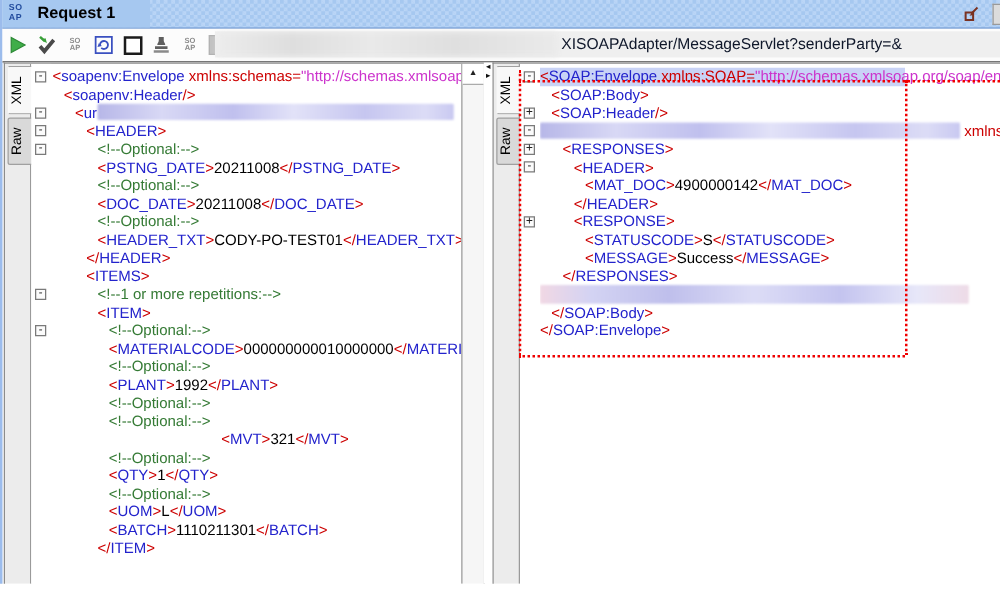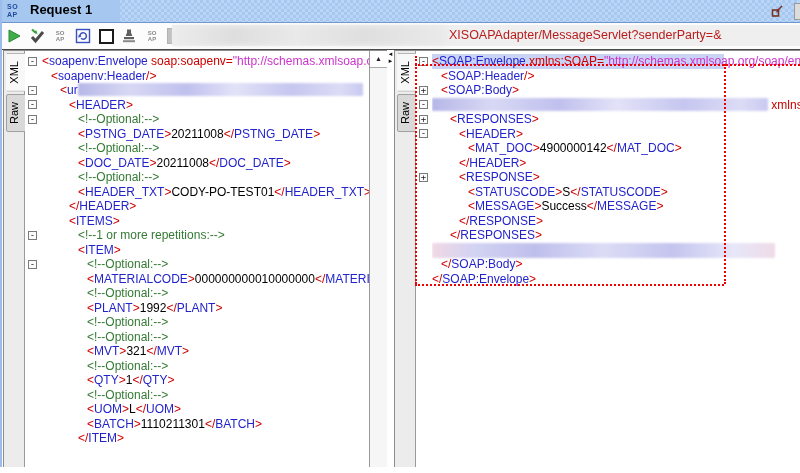--- a/index.html
+++ b/index.html
@@ -28,21 +28,21 @@
   .toolbar{position:relative;height:26px;background:#fcfcfc;border-bottom:1px solid #4a4a4a;}
   .tb-icons{position:absolute;left:4px;top:0;height:26px;display:flex;align-items:center;gap:7px;}
   .icon{width:16px;height:16px;display:flex;align-items:center;justify-content:center;}
   .soaptxt{font-size:6px;font-weight:bold;color:#8a8a8a;line-height:6px;text-align:center;}
   .sq-empty{width:11px;height:11px;background:#fff;border:2px solid #1a1a1a;}
   .sq-gray{width:14px;height:14px;background:#c2c2c2;border:1px solid #b2b2b2;}
   .endpoint{position:absolute;left:170px;right:0;top:2px;height:21px;background:#efefef;}
   .ep-blur{position:absolute;left:2px;top:1px;width:272px;height:19px;border-radius:2px;
     background:linear-gradient(90deg,#ececec,#dedede 22%,#e9e9e9 45%,#dfdfdf 70%,#eaeaea 100%);
     filter:blur(2px);}
-  .ep-text{position:absolute;left:277px;top:3px;font-size:12.5px;color:#b91c1c;white-space:pre;}
+  .ep-text{position:absolute;left:277px;top:3px;font-size:12.5px;color:#0f172a;white-space:pre;}
 
   
   .panels{position:absolute;top:49px;left:0;right:0;bottom:0;}
   .editor{position:absolute;top:1px;bottom:0;background:#fff;border:1px solid #8c8c8c;
           border-bottom:none;overflow:hidden;}
   .ed-left{left:1px;width:383px;}
   .ed-right{left:392px;right:0;border-right:none;}
   .tabstrip{position:absolute;left:0;top:0;bottom:0;width:20px;background:#ececec;
             border-right:1px solid #9a9a9a;}
   .vtab{writing-mode:vertical-rl;transform:rotate(180deg);font-size:11px;color:#000;
@@ -159,41 +159,41 @@
       </div>
       <div class="foldmargin" id="req-margin">
           <div class="foldbox" style="top: 5.5px;">-</div>
           <div class="foldbox" style="top: 34.5px;">-</div>
           <div class="foldbox" style="top: 49px;">-</div>
           <div class="foldbox" style="top: 63.5px;">-</div>
           <div class="foldbox" style="top: 179.5px;">-</div>
           <div class="foldbox" style="top: 208.5px;">-</div>
         </div>
       <div class="content" id="req-code">
-          <div class="xline" style="padding-left: 0px;"><span class="tk-b">&lt;</span><span class="tk-n">soapenv:Envelope</span><span class="tk-a"> soap:soapenv=</span><span class="tk-v">"http://schemas.xmlsoap.org/soap/envelope/"</span></div>
+          <div class="xline" style="padding-left: 0px;"><span class="tk-b">&lt;</span><span class="tk-n">soapenv:Envelope</span><span class="tk-a"> xmlns:schemas=</span><span class="tk-v">"http://schemas.xmlsoap.org/soap/envelope/"</span></div>
           <div class="xline" style="padding-left: 9px;"><span class="tk-b">&lt;</span><span class="tk-n">soapenv:Header</span><span class="tk-b">/&gt;</span></div>
           <div class="xline" style="padding-left: 18px;"><span class="tk-b">&lt;</span><span class="tk-n">ur</span><span class="blur" style="width: 285px;"></span></div>
           <div class="xline" style="padding-left: 27px;"><span class="tk-b">&lt;</span><span class="tk-n">HEADER</span><span class="tk-b">&gt;</span></div>
           <div class="xline" style="padding-left: 36px;"><span class="tk-c">&lt;!--Optional:--&gt;</span></div>
           <div class="xline" style="padding-left: 36px;"><span class="tk-b">&lt;</span><span class="tk-n">PSTNG_DATE</span><span class="tk-b">&gt;</span><span class="tk-t">20211008</span><span class="tk-b">&lt;/</span><span class="tk-n">PSTNG_DATE</span><span class="tk-b">&gt;</span></div>
           <div class="xline" style="padding-left: 36px;"><span class="tk-c">&lt;!--Optional:--&gt;</span></div>
           <div class="xline" style="padding-left: 36px;"><span class="tk-b">&lt;</span><span class="tk-n">DOC_DATE</span><span class="tk-b">&gt;</span><span class="tk-t">20211008</span><span class="tk-b">&lt;/</span><span class="tk-n">DOC_DATE</span><span class="tk-b">&gt;</span></div>
           <div class="xline" style="padding-left: 36px;"><span class="tk-c">&lt;!--Optional:--&gt;</span></div>
           <div class="xline" style="padding-left: 36px;"><span class="tk-b">&lt;</span><span class="tk-n">HEADER_TXT</span><span class="tk-b">&gt;</span><span class="tk-t">CODY-PO-TEST01</span><span class="tk-b">&lt;/</span><span class="tk-n">HEADER_TXT</span><span class="tk-b">&gt;</span></div>
           <div class="xline" style="padding-left: 27px;"><span class="tk-b">&lt;/</span><span class="tk-n">HEADER</span><span class="tk-b">&gt;</span></div>
           <div class="xline" style="padding-left: 27px;"><span class="tk-b">&lt;</span><span class="tk-n">ITEMS</span><span class="tk-b">&gt;</span></div>
           <div class="xline" style="padding-left: 36px;"><span class="tk-c">&lt;!--1 or more repetitions:--&gt;</span></div>
           <div class="xline" style="padding-left: 36px;"><span class="tk-b">&lt;</span><span class="tk-n">ITEM</span><span class="tk-b">&gt;</span></div>
           <div class="xline" style="padding-left: 45px;"><span class="tk-c">&lt;!--Optional:--&gt;</span></div>
           <div class="xline" style="padding-left: 45px;"><span class="tk-b">&lt;</span><span class="tk-n">MATERIALCODE</span><span class="tk-b">&gt;</span><span class="tk-t">000000000010000000</span><span class="tk-b">&lt;/</span><span class="tk-n">MATERIALCODE</span></div>
           <div class="xline" style="padding-left: 45px;"><span class="tk-c">&lt;!--Optional:--&gt;</span></div>
           <div class="xline" style="padding-left: 45px;"><span class="tk-b">&lt;</span><span class="tk-n">PLANT</span><span class="tk-b">&gt;</span><span class="tk-t">1992</span><span class="tk-b">&lt;/</span><span class="tk-n">PLANT</span><span class="tk-b">&gt;</span></div>
           <div class="xline" style="padding-left: 45px;"><span class="tk-c">&lt;!--Optional:--&gt;</span></div>
           <div class="xline" style="padding-left: 45px;"><span class="tk-c">&lt;!--Optional:--&gt;</span></div>
-          <div class="xline" style="padding-left: 45px;"><span class="tk-b">&lt;</span><span class="tk-n">MVT</span><span class="tk-b">&gt;</span><span class="tk-t">321</span><span class="tk-b">&lt;/</span><span class="tk-n">MVT</span><span class="tk-b">&gt;</span></div>
+          <div class="xline" style="padding-left: 45px; text-align: center;"><span class="tk-b">&lt;</span><span class="tk-n">MVT</span><span class="tk-b">&gt;</span><span class="tk-t">321</span><span class="tk-b">&lt;/</span><span class="tk-n">MVT</span><span class="tk-b">&gt;</span></div>
           <div class="xline" style="padding-left: 45px;"><span class="tk-c">&lt;!--Optional:--&gt;</span></div>
           <div class="xline" style="padding-left: 45px;"><span class="tk-b">&lt;</span><span class="tk-n">QTY</span><span class="tk-b">&gt;</span><span class="tk-t">1</span><span class="tk-b">&lt;/</span><span class="tk-n">QTY</span><span class="tk-b">&gt;</span></div>
           <div class="xline" style="padding-left: 45px;"><span class="tk-c">&lt;!--Optional:--&gt;</span></div>
           <div class="xline" style="padding-left: 45px;"><span class="tk-b">&lt;</span><span class="tk-n">UOM</span><span class="tk-b">&gt;</span><span class="tk-t">L</span><span class="tk-b">&lt;/</span><span class="tk-n">UOM</span><span class="tk-b">&gt;</span></div>
           <div class="xline" style="padding-left: 45px;"><span class="tk-b">&lt;</span><span class="tk-n">BATCH</span><span class="tk-b">&gt;</span><span class="tk-t">1110211301</span><span class="tk-b">&lt;/</span><span class="tk-n">BATCH</span><span class="tk-b">&gt;</span></div>
           <div class="xline" style="padding-left: 36px;"><span class="tk-b">&lt;/</span><span class="tk-n">ITEM</span><span class="tk-b">&gt;</span></div>
         </div>
       <div class="vscroll">
         <div class="sbtn">▲</div>
       </div>
@@ -212,31 +212,30 @@
       <div class="foldmargin" id="res-margin">
           <div class="foldbox" style="top: 5.5px;">-</div>
           <div class="foldbox" style="top: 34.5px;">+</div>
           <div class="foldbox" style="top: 49px;">-</div>
           <div class="foldbox" style="top: 63.5px;">+</div>
           <div class="foldbox" style="top: 78px;">-</div>
           <div class="foldbox" style="top: 121.5px;">+</div>
         </div>
       <div class="content" id="res-code">
           <div class="xline" style="padding-left: 0px; background: linear-gradient(to right, rgb(201, 211, 246) 292px, transparent 292px);"><span class="tk-b">&lt;</span><span class="tk-n">SOAP:Envelope</span><span class="tk-a"> xmlns:SOAP=</span><span class="tk-v">"http://schemas.xmlsoap.org/soap/envelope/"</span></div>
+          <div class="xline" style="padding-left: 9px;"><span class="tk-b">&lt;</span><span class="tk-n">SOAP:Body</span><span class="tk-b">&gt;</span></div>
           <div class="xline" style="padding-left: 9px;"><span class="tk-b">&lt;</span><span class="tk-n">SOAP:Header</span><span class="tk-b">/&gt;</span></div>
-          <div class="xline" style="padding-left: 9px;"><span class="tk-b">&lt;</span><span class="tk-n">SOAP:Body</span><span class="tk-b">&gt;</span></div>
           <div class="xline" style="padding-left: 0px;"><span class="blur" style="width: 336px;"></span><span class="tk-a"> xmlns:r</span></div>
           <div class="xline" style="padding-left: 18px;"><span class="tk-b">&lt;</span><span class="tk-n">RESPONSES</span><span class="tk-b">&gt;</span></div>
           <div class="xline" style="padding-left: 27px;"><span class="tk-b">&lt;</span><span class="tk-n">HEADER</span><span class="tk-b">&gt;</span></div>
           <div class="xline" style="padding-left: 36px;"><span class="tk-b">&lt;</span><span class="tk-n">MAT_DOC</span><span class="tk-b">&gt;</span><span class="tk-t">4900000142</span><span class="tk-b">&lt;/</span><span class="tk-n">MAT_DOC</span><span class="tk-b">&gt;</span></div>
           <div class="xline" style="padding-left: 27px;"><span class="tk-b">&lt;/</span><span class="tk-n">HEADER</span><span class="tk-b">&gt;</span></div>
           <div class="xline" style="padding-left: 27px;"><span class="tk-b">&lt;</span><span class="tk-n">RESPONSE</span><span class="tk-b">&gt;</span></div>
           <div class="xline" style="padding-left: 36px;"><span class="tk-b">&lt;</span><span class="tk-n">STATUSCODE</span><span class="tk-b">&gt;</span><span class="tk-t">S</span><span class="tk-b">&lt;/</span><span class="tk-n">STATUSCODE</span><span class="tk-b">&gt;</span></div>
           <div class="xline" style="padding-left: 36px;"><span class="tk-b">&lt;</span><span class="tk-n">MESSAGE</span><span class="tk-b">&gt;</span><span class="tk-t">Success</span><span class="tk-b">&lt;/</span><span class="tk-n">MESSAGE</span><span class="tk-b">&gt;</span></div>
-          <div class="xline" style="padding-left: 27px;"><span class="tk-b">&lt;/</span><span class="tk-n">RESPONSE</span><span class="tk-b">&gt;</span></div>
           <div class="xline" style="padding-left: 18px;"><span class="tk-b">&lt;/</span><span class="tk-n">RESPONSES</span><span class="tk-b">&gt;</span></div>
           <div class="xline" style="padding-left: 0px;"><span class="blur2" style="width: 343px;"></span></div>
           <div class="xline" style="padding-left: 9px;"><span class="tk-b">&lt;/</span><span class="tk-n">SOAP:Body</span><span class="tk-b">&gt;</span></div>
           <div class="xline" style="padding-left: 0px;"><span class="tk-b">&lt;/</span><span class="tk-n">SOAP:Envelope</span><span class="tk-b">&gt;</span></div>
         </div>
       <div class="sel sel-l"></div>
       <div class="sel sel-t"></div>
       <div class="sel sel-r"></div>
       <div class="sel sel-b"></div>
     </div>

